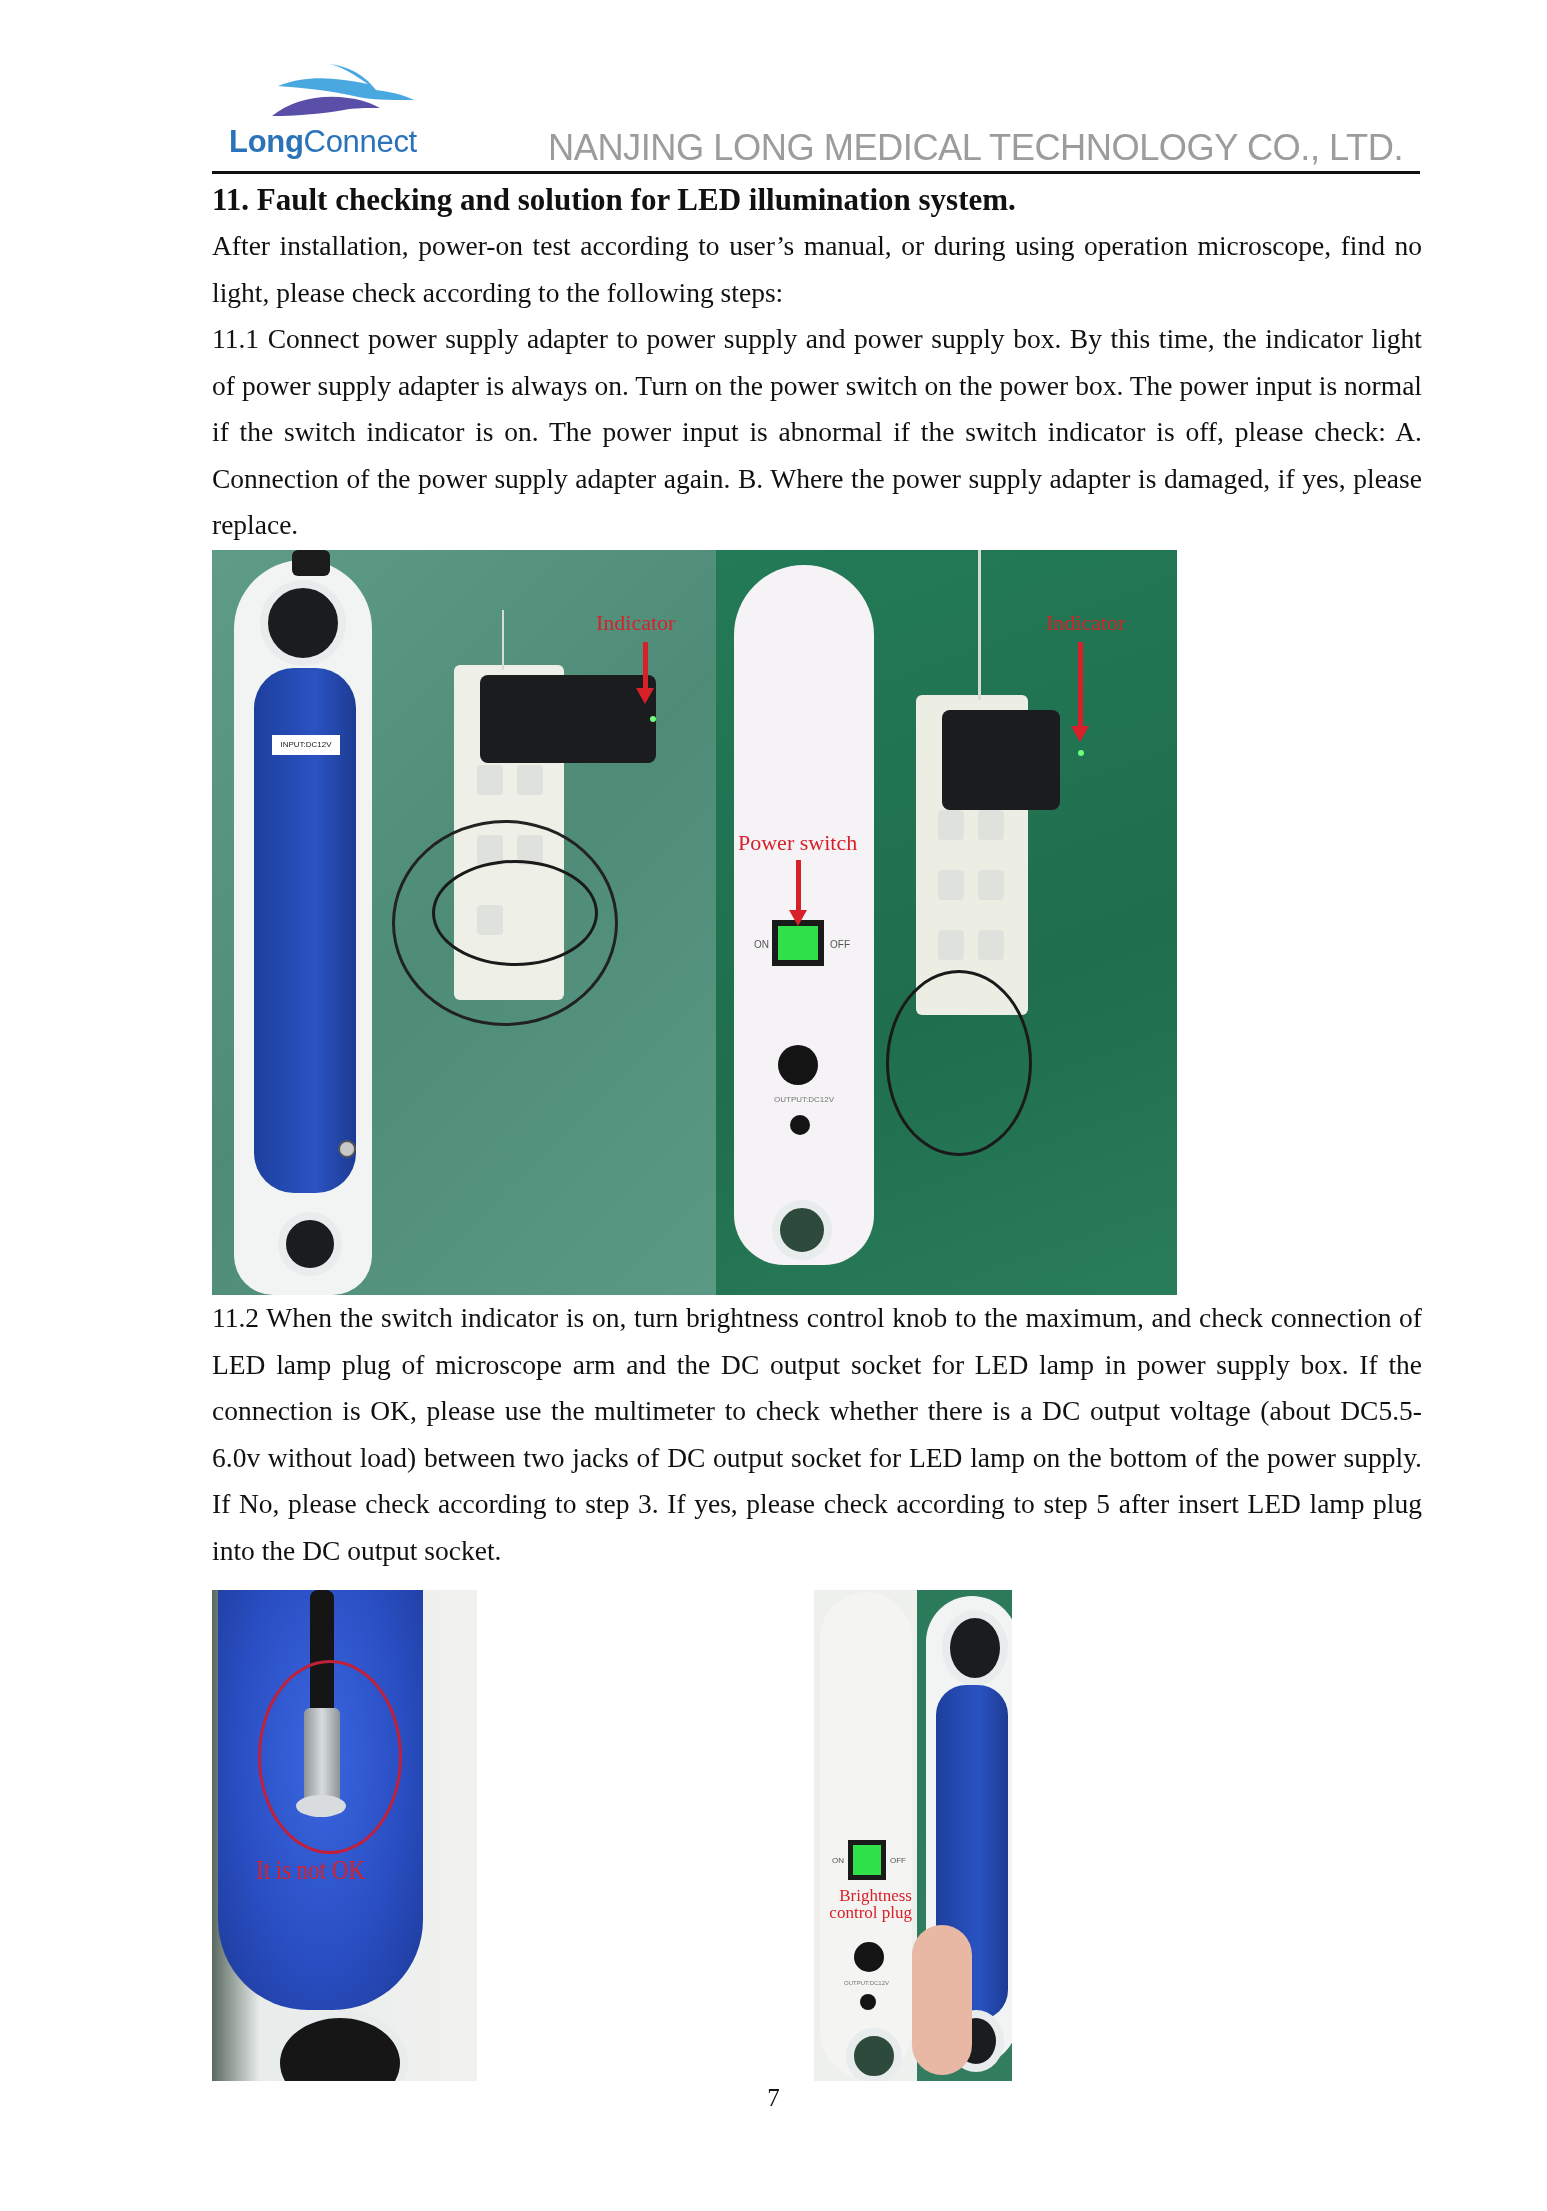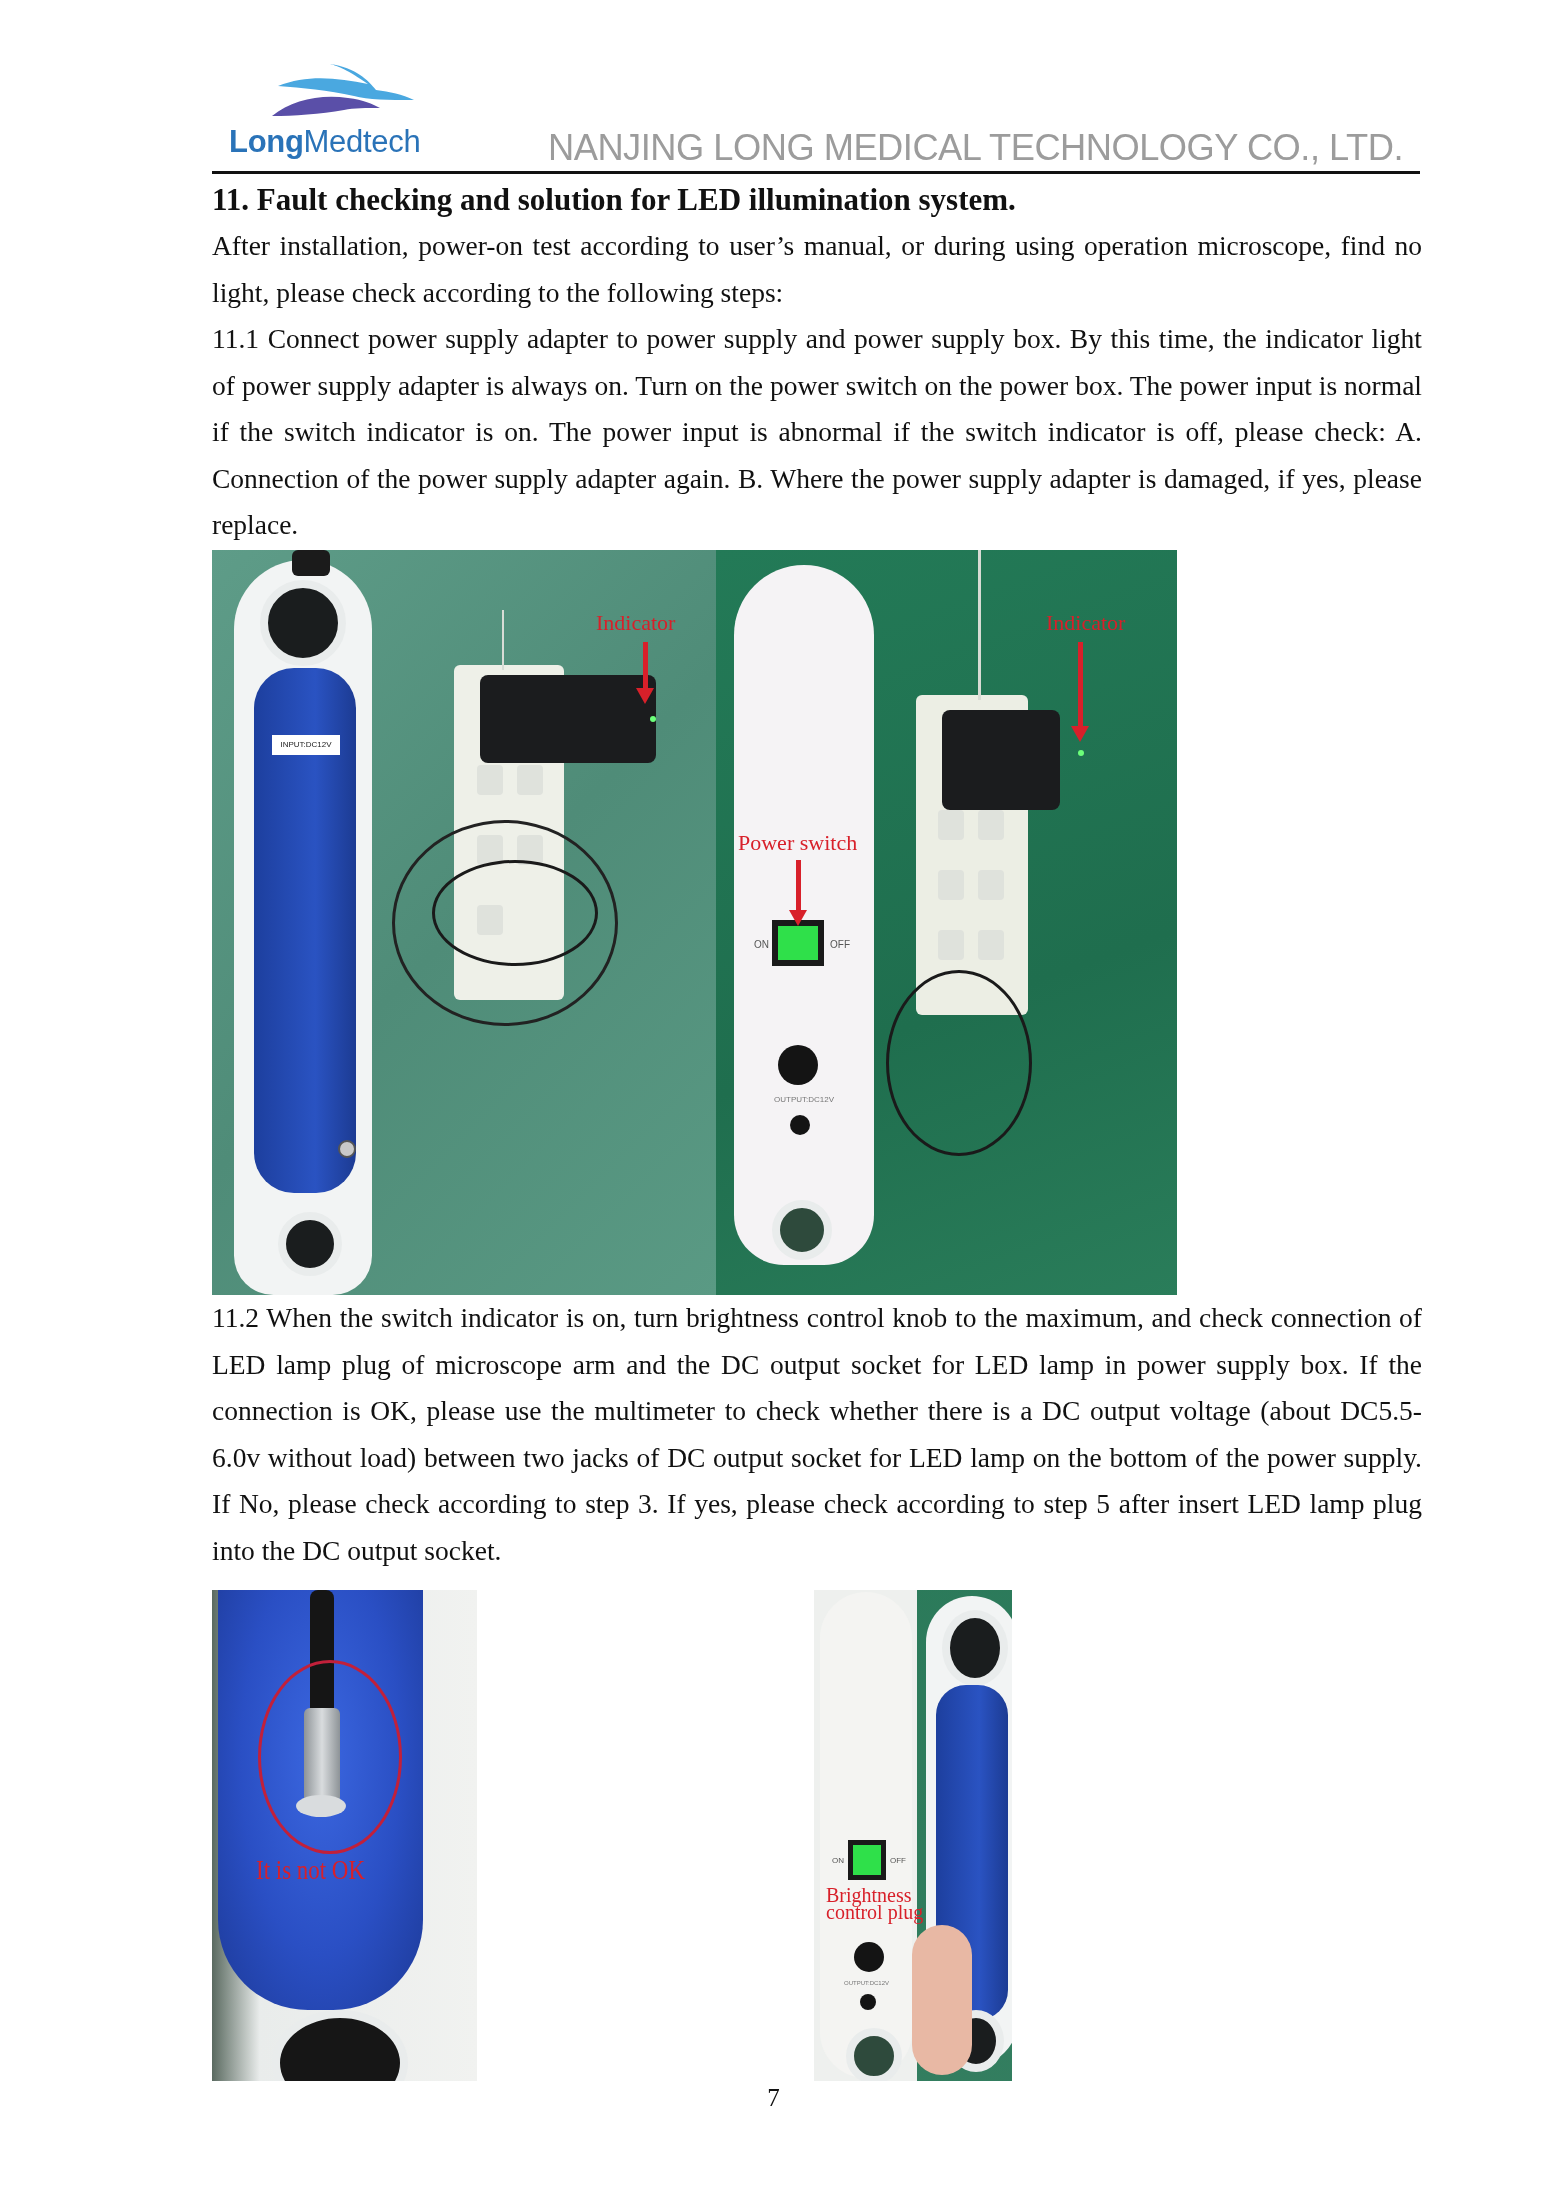--- a/index.html
+++ b/index.html
@@ -56,21 +56,21 @@
   .pagenum { left: 0; width: 1547px; top: 2084px; text-align: center; font-size: 25px; }
 </style>
 </head>
 <body>
 
 <div class="abs logo">
   <svg width="150" height="62" viewBox="0 0 150 62" style="position:absolute;left:42px;top:2px;">
     <path d="M10 22 C40 10, 70 14, 100 20 C80 6, 70 2, 62 0 C88 4, 100 16, 108 26 C122 28, 134 30, 146 36 C120 36, 100 36, 86 32 C60 26, 34 24, 10 22 Z" fill="#4aa8e0"></path>
     <path d="M4 52 C24 36, 52 30, 80 34 C96 36, 104 40, 112 44 C98 44, 86 44, 76 46 C52 50, 26 52, 4 52 Z" fill="#5a4fa8"></path>
   </svg>
-  <div class="logo-word"><b>Long</b><span>Medtech</span></div>
+  <div class="logo-word"><b>Long</b><span>Connect</span></div>
 </div>
 <div class="abs company">NANJING LONG MEDICAL TECHNOLOGY CO., LTD.</div>
 <div class="abs rule"></div>
 
 <div class="abs heading">11. Fault checking and solution for LED illumination system.</div>
 <div class="abs para p-intro">After installation, power-on test according to user’s manual, or during using operation microscope, find no light, please check according to the following steps:</div>
 <div class="abs para p-111">11.1 Connect power supply adapter to power supply and power supply box. By this time, the indicator light of power supply adapter is always on. Turn on the power switch on the power box. The power input is normal if the switch indicator is on. The power input is abnormal if the switch indicator is off, please check: A. Connection of the power supply adapter again. B. Where the power supply adapter is damaged, if yes, please replace.</div>
 
 <div class="abs photo1">
   <div class="p1-left">
@@ -139,21 +139,21 @@
     <div class="lbl" style="left:44px;top:265px;font-size:27px;transform:scaleX(0.85);transform-origin:left;">It is not OK</div>
     <div class="hole" style="left:60px;top:420px;width:120px;height:90px;background:#161616;"></div>
   </div>
   <div class="p2c">
     <div class="abs" style="left:0;top:0;width:103px;height:491px;background:#eef0ee;"></div>
     <div class="arm-white" style="left:6px;top:2px;width:92px;height:486px;border-radius:46px;background:#f4f4f2;"></div>
     <div class="switch" style="left:34px;top:250px;width:38px;height:40px;"></div>
     <div class="switch-in" style="left:39px;top:255px;width:28px;height:30px;"></div>
     <div class="tiny" style="left:18px;top:266px;font-size:8px;">ON</div>
     <div class="tiny" style="left:76px;top:266px;font-size:8px;">OFF</div>
-    <div class="lbl" style="left:12px;top:297px;font-size:20px;line-height:17px;text-align:left;width:86px;">
+    <div class="lbl" style="left:12px;top:297px;font-size:17px;line-height:17px;text-align:right;width:86px;">
       <div>Brightness</div>
       <div>control plug</div>
     </div>
     <div class="knob" style="left:40px;top:352px;width:30px;height:30px;"></div>
     <div class="tiny" style="left:30px;top:390px;font-size:6px;color:#777;">OUTPUT:DC12V</div>
     <div class="knob" style="left:46px;top:404px;width:16px;height:16px;"></div>
     <div class="hole" style="left:32px;top:438px;width:40px;height:40px;background:#2e4a3c;"></div>
 
     <div class="arm-white" style="left:112px;top:6px;width:92px;height:470px;border-radius:46px;"></div>
     <div class="hole" style="left:128px;top:20px;width:50px;height:60px;"></div>

